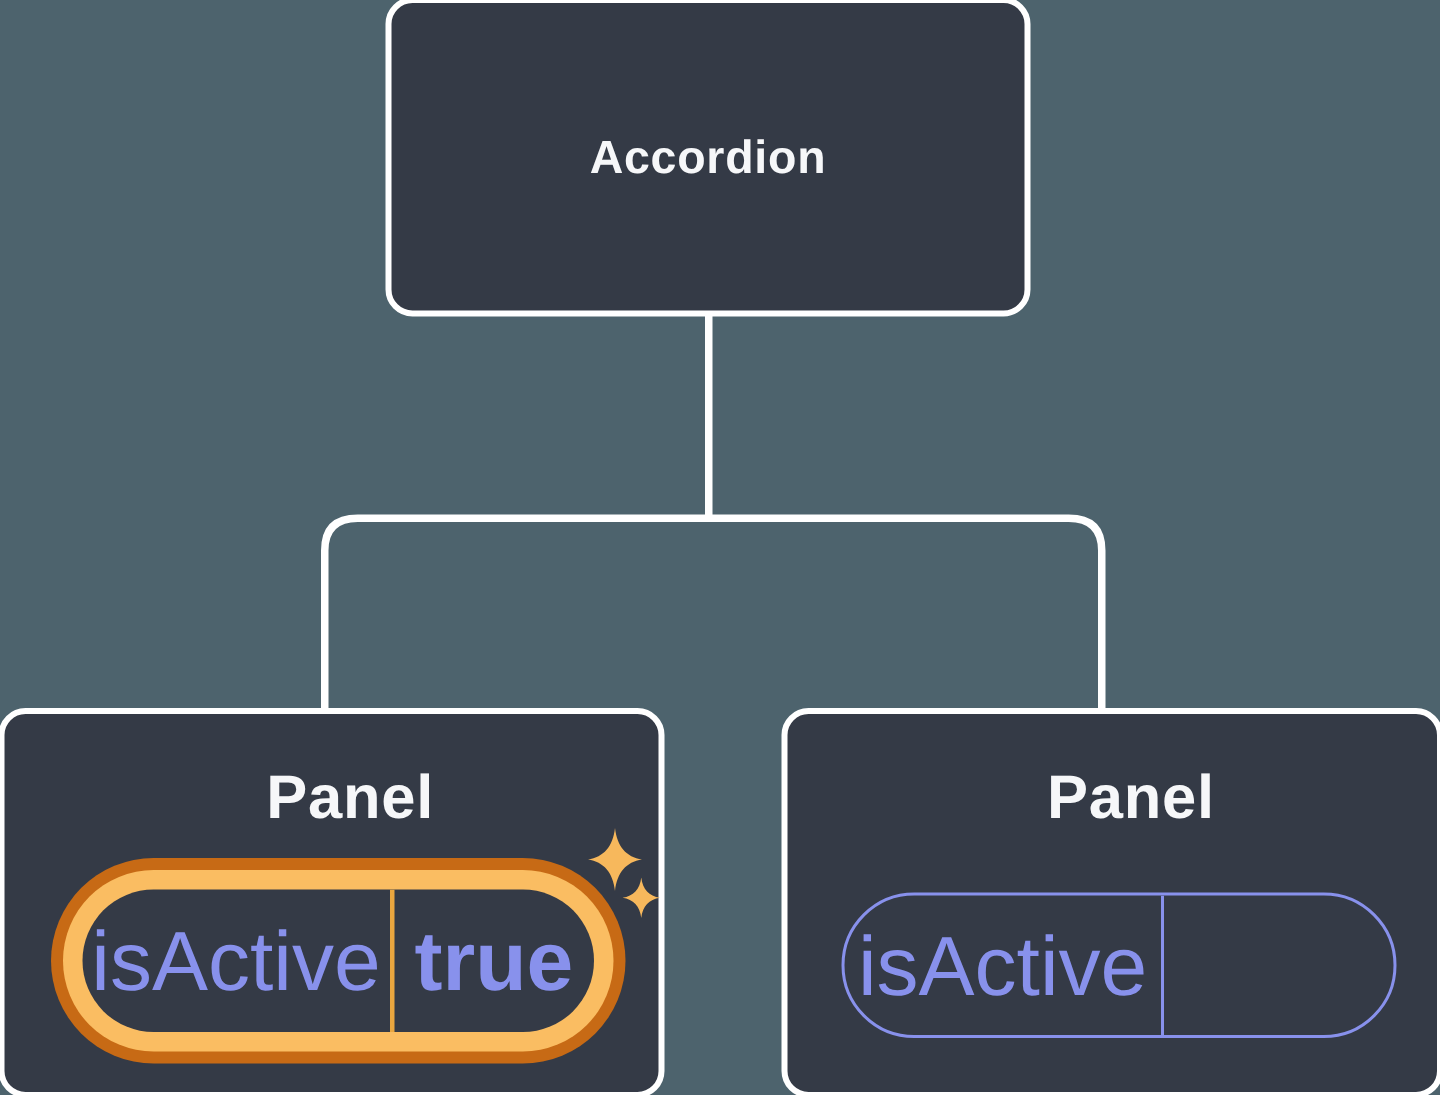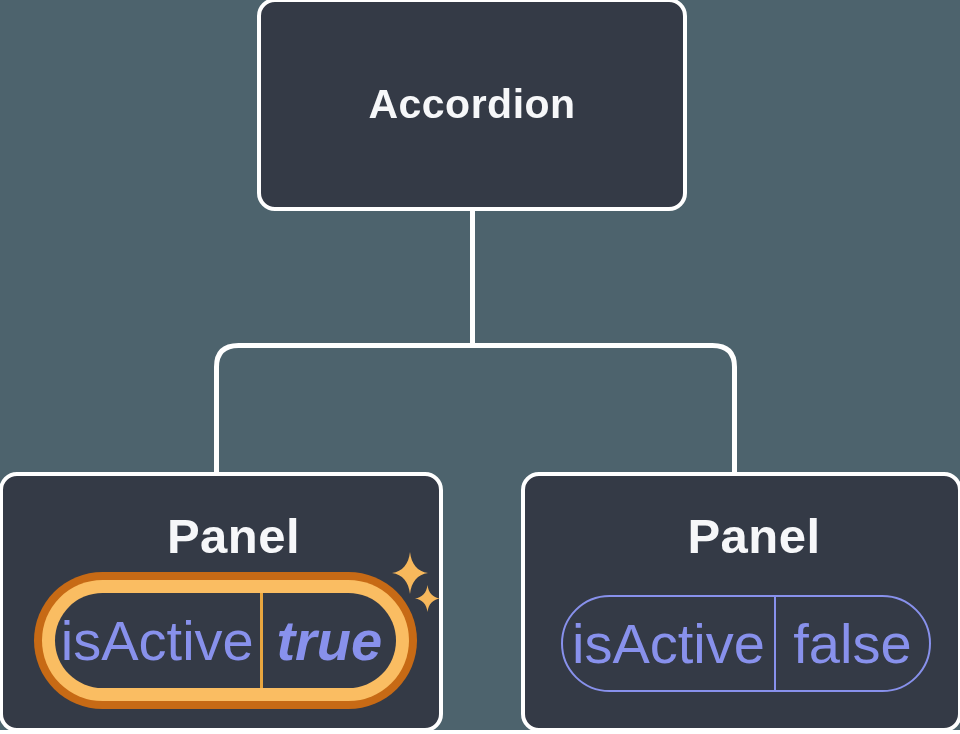--- a/index.html
+++ b/index.html
@@ -38,39 +38,39 @@
   }
   .node-root {
     left: 257px; top: -2px;
     width: 430px; height: 213px;
     display: flex;
     align-items: center;
     justify-content: center;
   }
   .node-title {
     color: var(--c-title_text, #F6F7F9);
-    font-size: 41px;
+    font-size: 31px;
     font-weight: 600;
     letter-spacing: 0.5px;
   }
   .node-panel-left {
     left: -1px; top: 472px;
     width: 444px; height: 260px;
   }
   .node-panel-right {
     left: 521px; top: 472px;
     width: 441px; height: 260px;
   }
   .panel-title {
     position: absolute;
     left: 0; right: 0;
     top: 32px;
     text-align: center;
     color: var(--c-title_text, #F6F7F9);
-    font-size: 49px;
+    font-size: 41px;
     font-weight: 600;
     letter-spacing: 0.5px;
     margin-left: 25px;
   }
   
   .pill-halo-outer {
     position: absolute;
     left: 31px; top: 96px;
     width: 383px; height: 137px;
     box-sizing: border-box;
@@ -101,21 +101,20 @@
     color: var(--c-purple, #8891EC);
     font-size: 56px;
   }
   .pill-core .cell-key {
     flex: 0 0 60%;
     border-right: 3px solid var(--c-highlight_divider, #E9A63F);
   }
   .pill-core .cell-value {
     flex: 1 1 auto;
     font-weight: 700;
-    font-style: italic;
   }
   
   .pill-plain {
     position: absolute;
     left: 36px; top: 119px;
     width: 370px; height: 97px;
     box-sizing: border-box;
     border: 2.5px solid var(--c-purple, #8891EC);
     border-radius: 999px;
     display: flex;
@@ -169,19 +168,18 @@
       <svg class="sparkle sparkle-small" width="25" height="27" viewBox="0 0 24 24" preserveAspectRatio="none">
         <path d="M12 0c.9 7 5 11.1 12 12-7 .9-11.1 5-12 12-.9-7-5-11.1-12-12 7-.9 11.1-5 12-12z" fill="#F7B85C"></path>
       </svg>
     </div>
 
     <div class="node node-panel-right">
       <div class="panel-title">Panel</div>
 
       <div class="pill-plain">
         <div class="pill-cell cell-key">isActive</div>
-        <div class="pill-cell cell-value">false</div>
       </div>
     </div>
 
   </div>
   <div style="position:absolute;left:0;top:730px;width:960px;height:4px;background:#ffffff;"></div>
 </div>
 
 </body></html>

